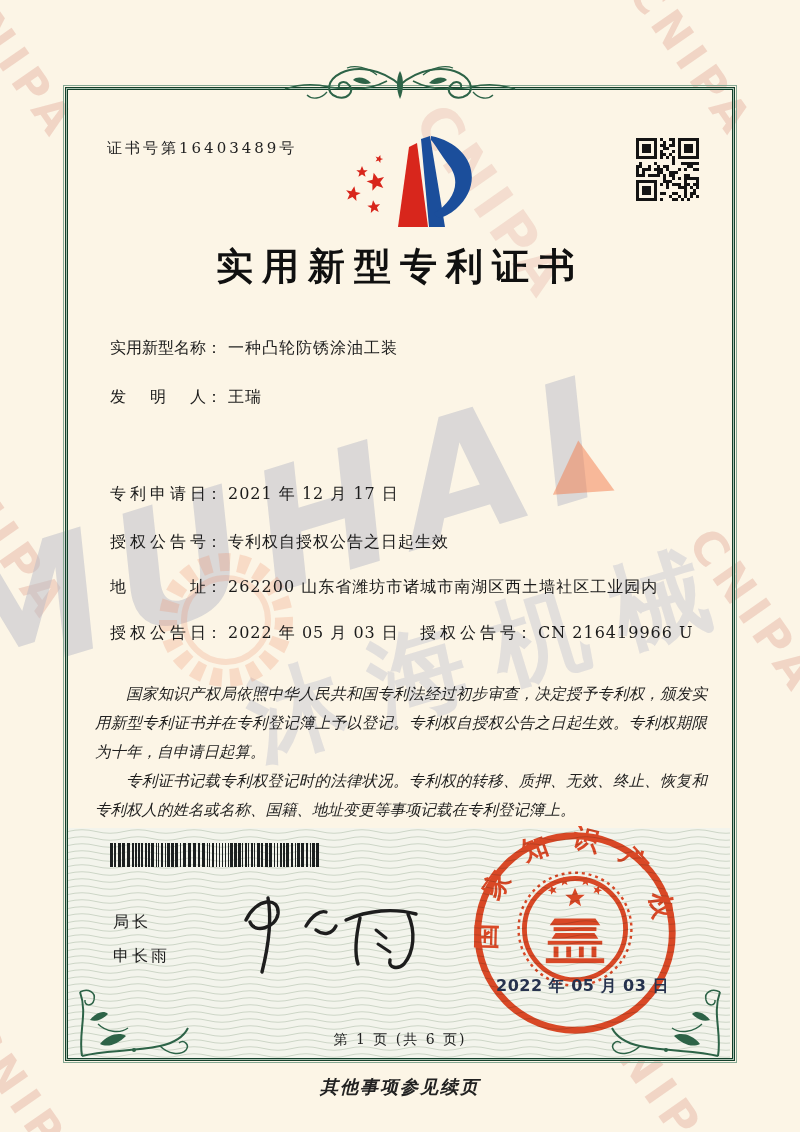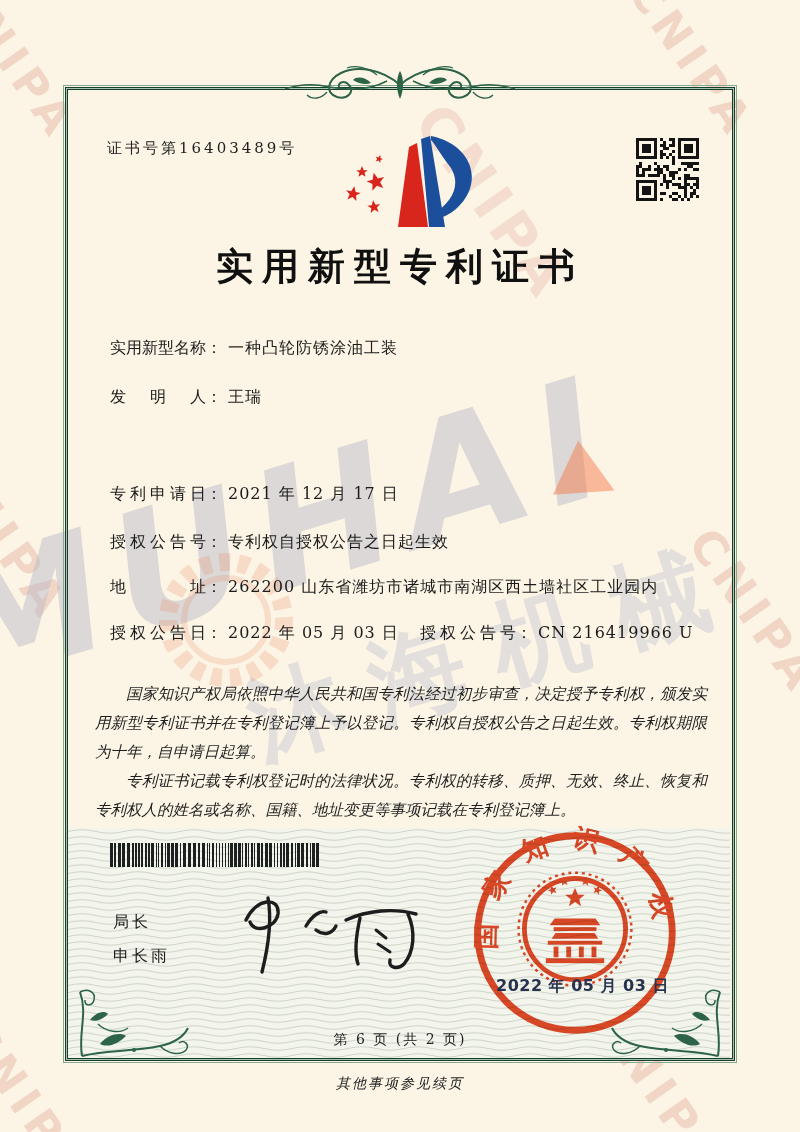--- a/index.html
+++ b/index.html
@@ -73,21 +73,21 @@
   .sig-title{position:absolute; left:113px; top:912px; font-size:16px; letter-spacing:3px;text-align:center;}
   .sig-name{position:absolute; left:113px; top:946px; font-size:16px; letter-spacing:3px;}
   .signature{position:absolute; left:228px; top:886px;}
   .seal{position:absolute; left:468px; top:826px; mix-blend-mode:multiply; opacity:.93;}
   .seal-date{position:absolute; left:496px; top:976px; width:160px; text-align:center;
     font-family:"DejaVu Sans", sans-serif; font-weight:700; font-size:16px;
     color:#26324e; letter-spacing:0.5px; z-index:5; white-space:nowrap;}
   .page-num{position:absolute; left:0; right:0; top:1031px; text-align:center;
     font-size:14px; letter-spacing:2px; color:#222;}
   .note{position:absolute; left:0; right:0; top:1075px; text-align:center;
-    font-size:14px; font-style:italic; letter-spacing:2px; color:#222;}
+    font-size:18px; font-style:italic; letter-spacing:2px; color:#222;font-weight:bold;}
   svg{display:block;}
 </style>
 </head>
 <body>
 
 <div class="page">
 
   <div class="wm-cnipa wm-a">CNIPA</div>
   <div class="wm-cnipa wm-b">CNIPA</div>
   <div class="wm-cnipa wm-c">CNIPA</div>
@@ -524,15 +524,15 @@
       <rect x="82" y="118" width="56" height="4"></rect>
       <rect x="88" y="124" width="5" height="11"></rect>
       <rect x="101" y="124" width="5" height="11"></rect>
       <rect x="114" y="124" width="5" height="11"></rect>
       <rect x="127" y="124" width="5" height="11"></rect>
       <rect x="80" y="136" width="60" height="5"></rect>
     </g>
   </svg>
   <div class="seal-date">2022 年 05 月 03 日</div>
 
-  <div class="page-num">第 6 页 (共 2 页)</div>
+  <div class="page-num">第 1 页 (共 6 页)</div>
   <div class="note">其他事项参见续页</div>
 </div>
 
 </body></html>

